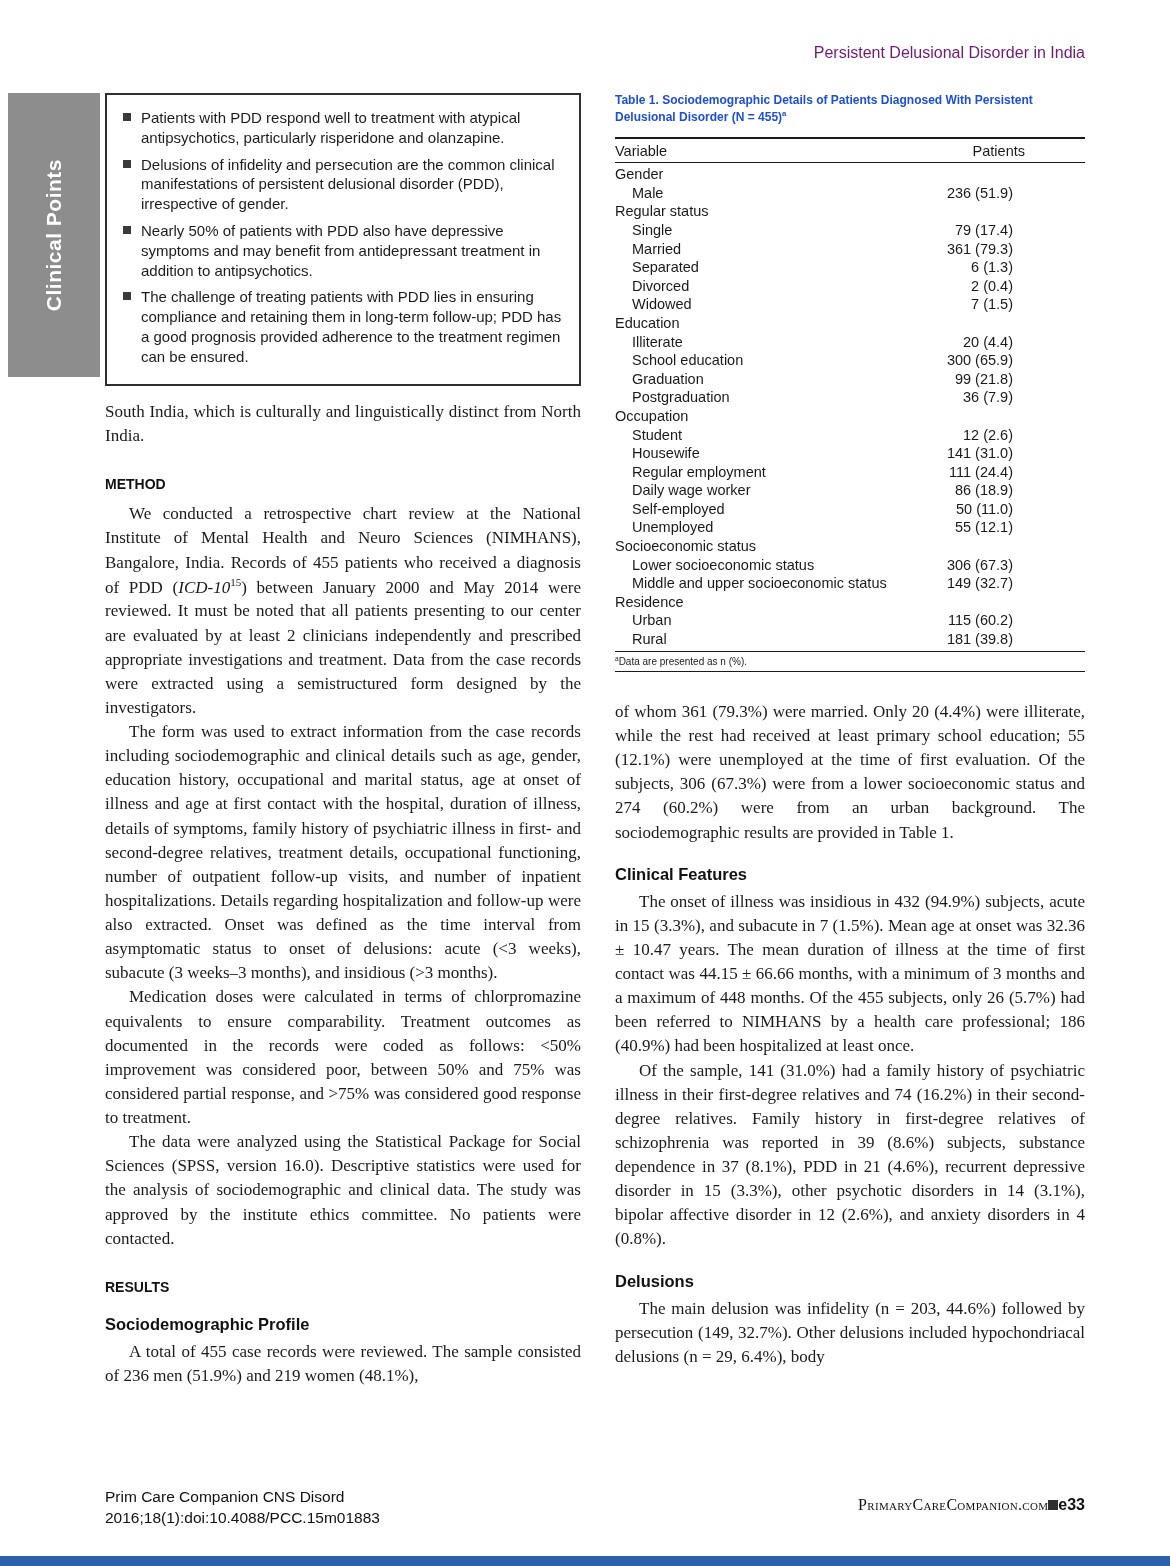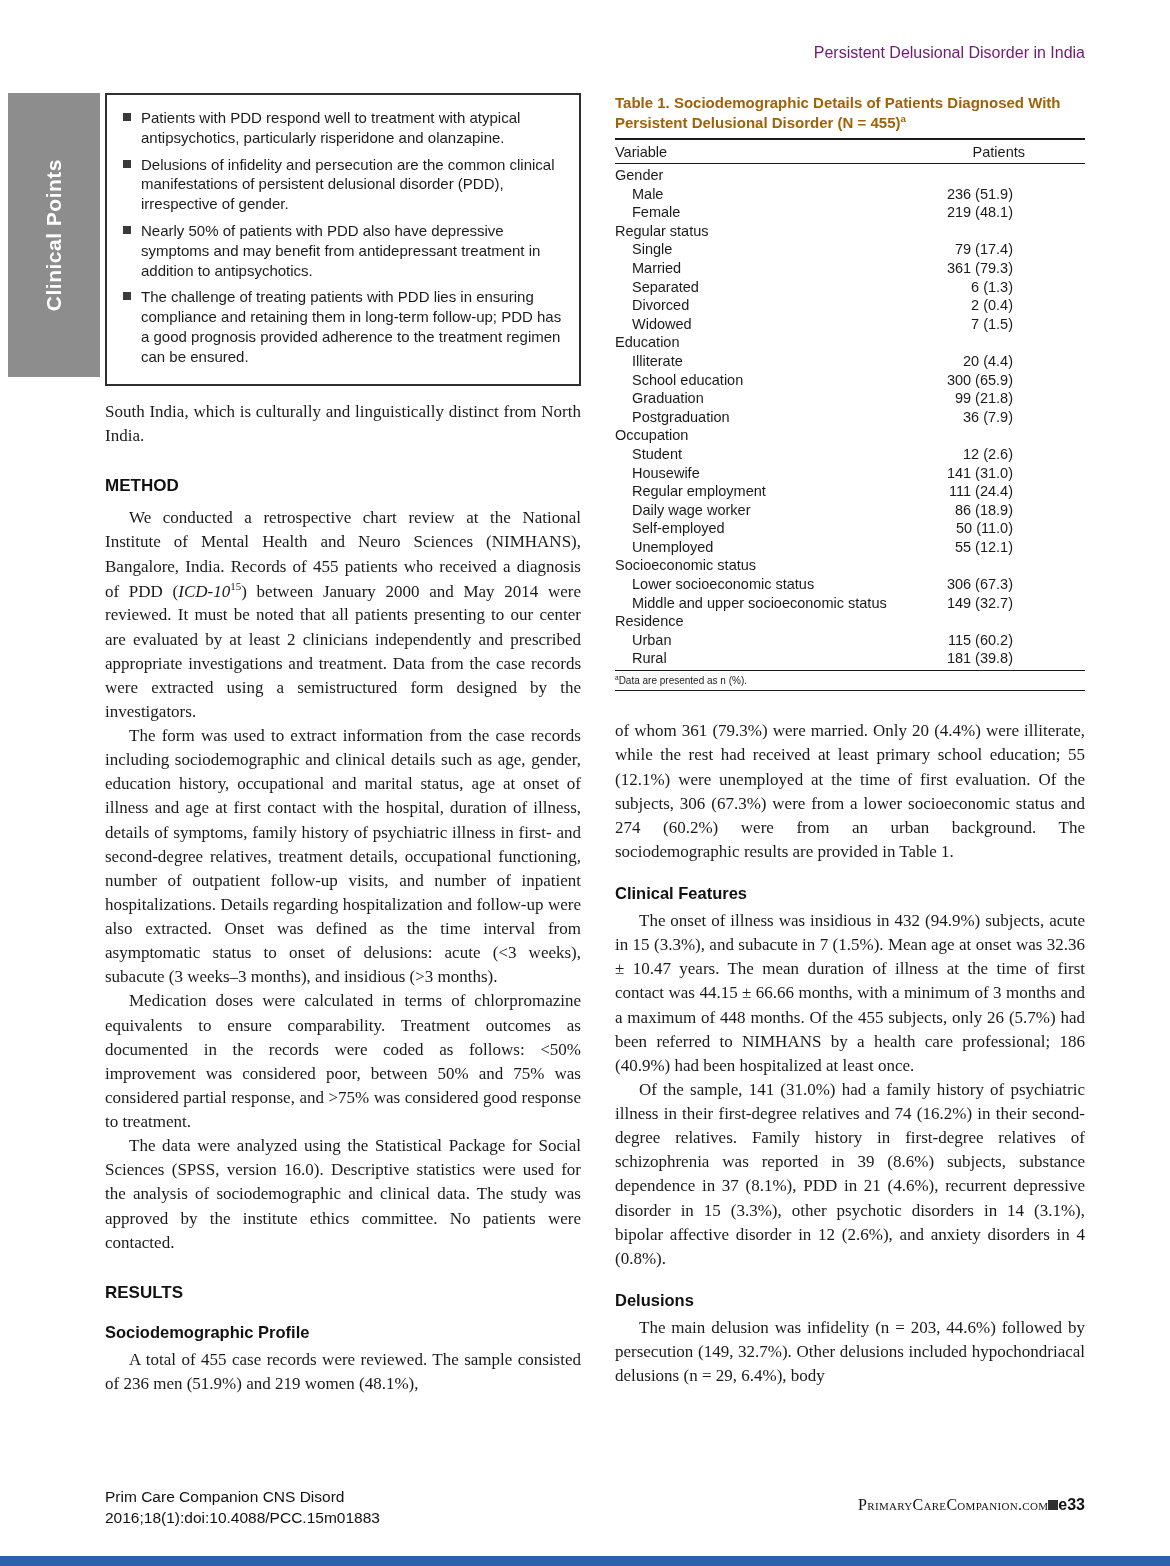--- a/index.html
+++ b/index.html
@@ -95,45 +95,45 @@
     margin: 0;
     font-size: 17px;
     line-height: 1.42;
     text-align: justify;
   }
   .body-text.indent { text-indent: 24px; }
 
   h2.sec-head {
     margin: 28px 0 10px 0;
     font-family: "Liberation Sans", sans-serif;
-    font-size: 17px;
+    font-size: 14px;
     font-weight: bold;
     color: #111;
   }
   h3.sub-head {
     margin: 20px 0 6px 0;
     font-family: "Liberation Sans", sans-serif;
     font-size: 16.5px;
     font-weight: bold;
     color: #111;
   }
 
   
   .table1 {
     width: 100%;
     font-family: "Liberation Sans", sans-serif;
     margin-bottom: 28px;
   }
   .t-title {
-    font-size: 15px;
+    font-size: 12px;
     font-weight: bold;
     line-height: 1.3;
-    padding-bottom: 6px;
+    padding-bottom: 12px;
     border-bottom: 2px solid #1a1a1a;
-    color: #a16207;
+    color: #1d4ed8;
     text-align: left;
   }
   .t-head {
     display: flex;
     justify-content: space-between;
     font-size: 14.5px;
     padding: 4px 0 3px 0;
     border-bottom: 1px solid #1a1a1a;
   }
   .t-rows { padding: 2px 0; }
@@ -252,24 +252,20 @@
       </div>
       <div class="t-rows" id="t-rows">
           <div class="trow">
             <span class="tlabel">Gender</span>
             <span class="tvalue"></span>
           </div>
           <div class="trow indent">
             <span class="tlabel">Male</span>
             <span class="tvalue">236 (51.9)</span>
           </div>
-          <div class="trow indent">
-            <span class="tlabel">Female</span>
-            <span class="tvalue">219 (48.1)</span>
-          </div>
           <div class="trow">
             <span class="tlabel">Regular status</span>
             <span class="tvalue"></span>
           </div>
           <div class="trow indent">
             <span class="tlabel">Single</span>
             <span class="tvalue">79 (17.4)</span>
           </div>
           <div class="trow indent">
             <span class="tlabel">Married</span>

